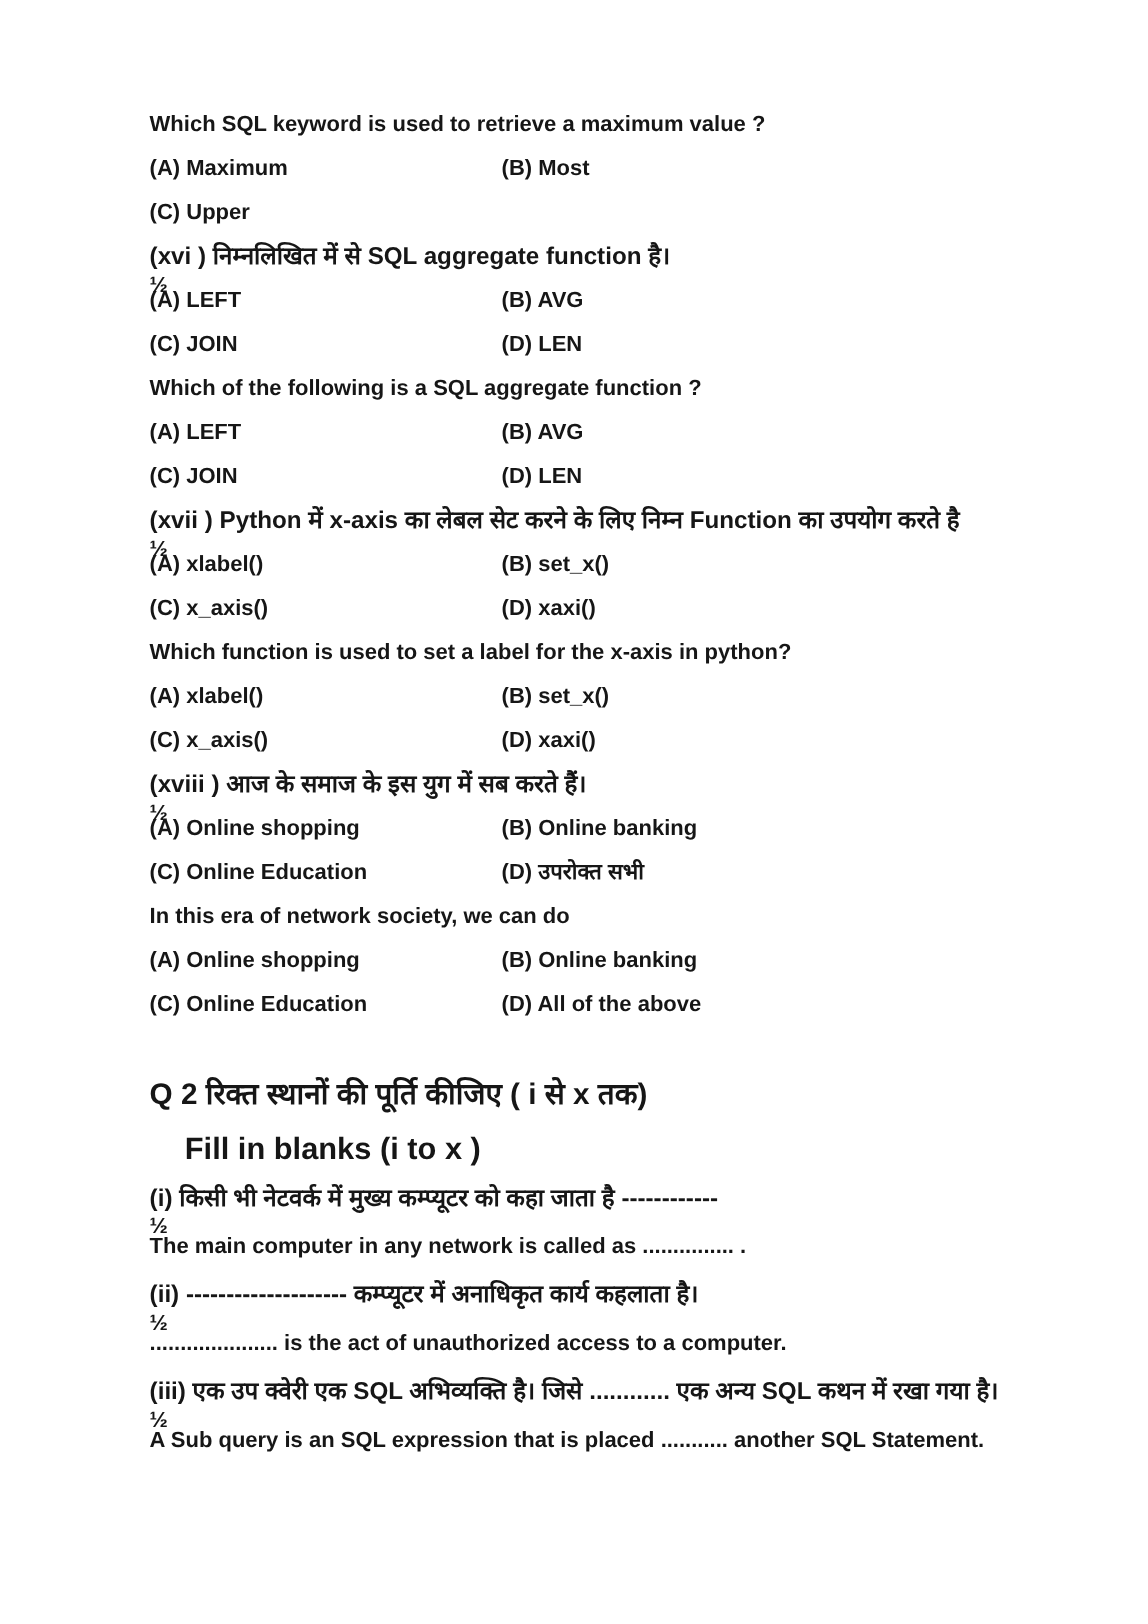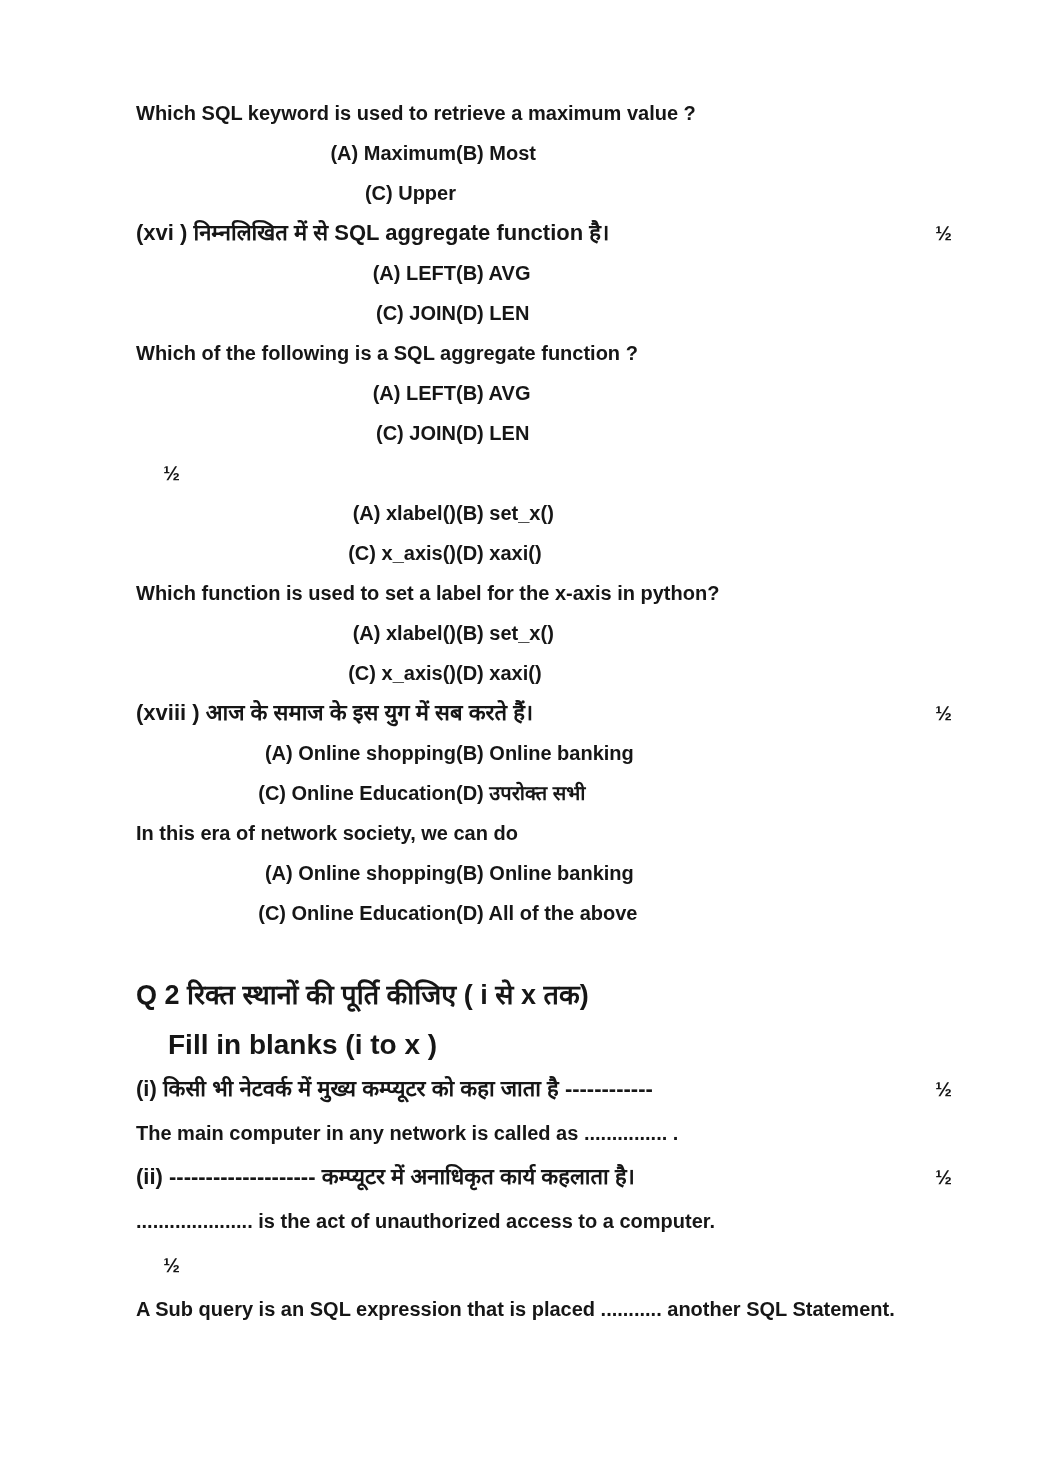--- a/index.html
+++ b/index.html
@@ -34,27 +34,27 @@
     flex: 1 1 auto;
     overflow: visible;
   }
   .marks {
     flex: 0 0 44px;
     text-align: right;
     font-size: 20px;
   }
   .options-row .opt-a {
     flex: 0 0 320px;
-    text-align: right;
   }
   .options-row .opt-b {
     flex: 1 1 auto;
   }
   .hindi-prompt {
     font-size: 22px;
+    flex-direction: column;
   }
   .q2-heading {
     height: 54px;
     font-size: 27px;
     line-height: 34px;
     margin-top: 38px;
   }
   .q2-subheading {
     height: 44px;
     padding-left: 32px;
@@ -111,20 +111,21 @@
       <span class="opt-b">(B) AVG</span>
     </div>
     <div class="line options-row">
       <span class="opt-a">(C) JOIN</span>
       <span class="opt-b">(D) LEN</span>
     </div>
   </div>
 
   <div class="q-block">
     <div class="line prompt-line hindi-prompt">
+      <span class="prompt">(xvii ) Python में x-axis का लेबल सेट करने के लिए निम्न Function का उपयोग करते है</span>
       <span class="marks">½</span>
     </div>
     <div class="line options-row">
       <span class="opt-a">(A) xlabel()</span>
       <span class="opt-b">(B) set_x()</span>
     </div>
     <div class="line options-row">
       <span class="opt-a">(C) x_axis()</span>
       <span class="opt-b">(D) xaxi()</span>
     </div>
@@ -198,20 +199,21 @@
         <span class="prompt">(ii) -------------------- कम्प्यूटर में अनाधिकृत कार्य कहलाता है।</span>
         <span class="marks">½</span>
       </div>
       <div class="line fill-line">
         <span class="prompt">..................... is the act of unauthorized access to a computer.</span>
       </div>
     </div>
 
     <div class="fill-block">
       <div class="line fill-line prompt-line hindi-prompt">
+        <span class="prompt">(iii) एक उप क्वेरी एक SQL अभिव्यक्ति है। जिसे ............ एक अन्य SQL कथन में रखा गया है।</span>
         <span class="marks">½</span>
       </div>
       <div class="line fill-line">
         <span class="prompt">A Sub query is an SQL expression that is placed ........... another SQL Statement.</span>
       </div>
     </div>
   </div>
 
 </div>
 

